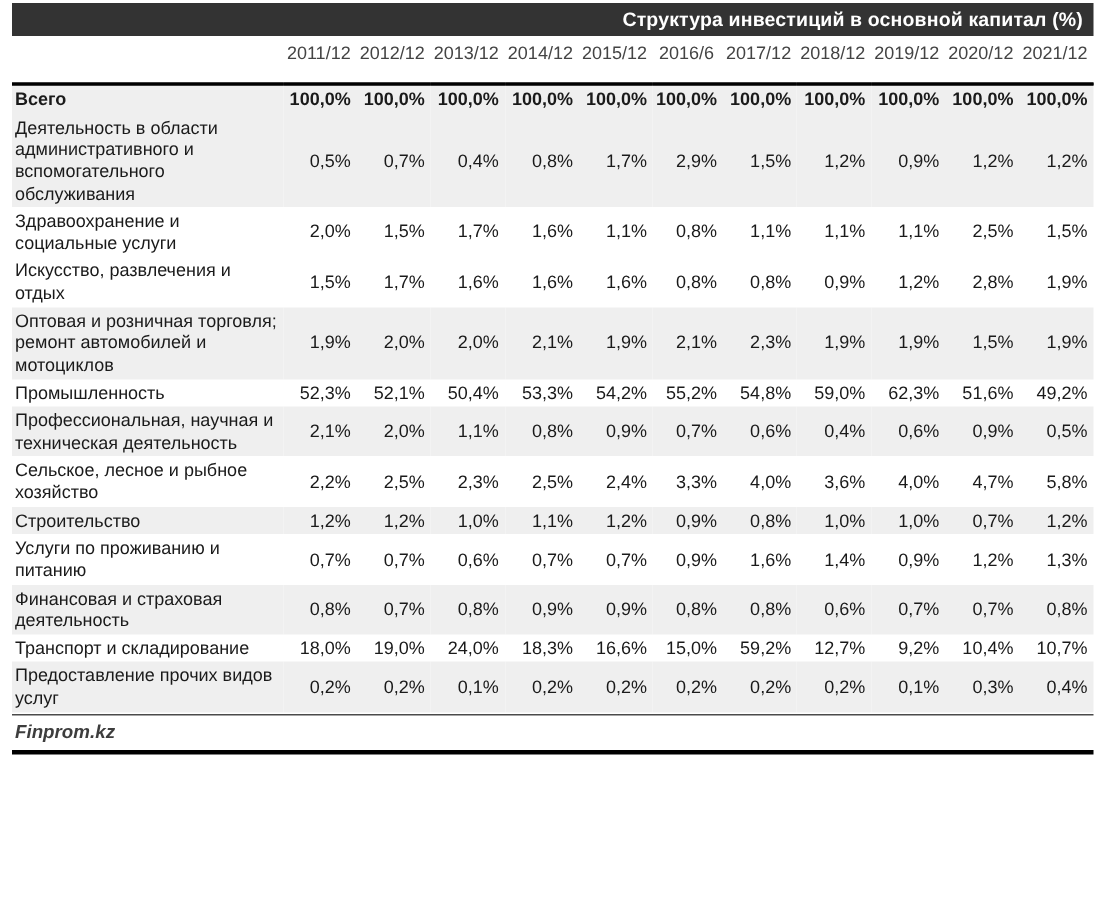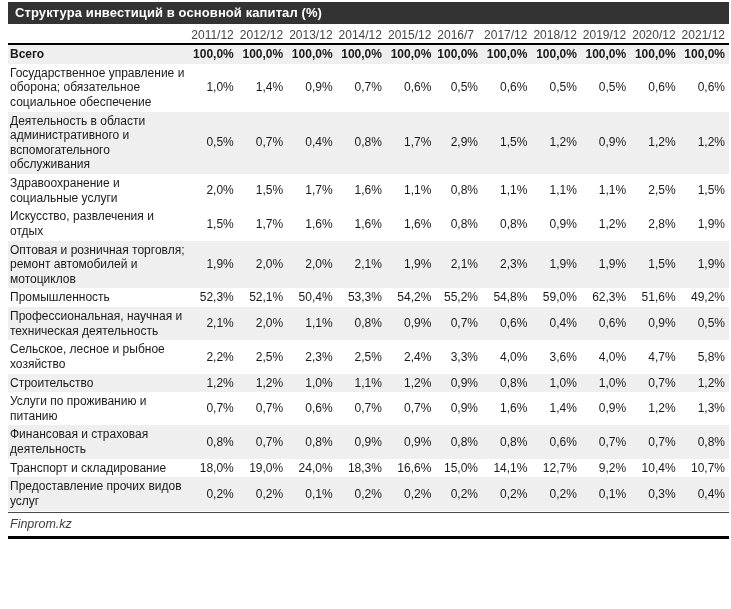--- a/index.html
+++ b/index.html
@@ -12,34 +12,35 @@
   }
   .page { margin: 2px 2px 0 8px; }
 
   .title-bar {
     background: #333333;
     color: #ffffff;
     font-size: 13px;
     font-weight: bold;
     padding: 3px 7px 4px 7px;
     letter-spacing: 0.1px;
+    text-align: right;
   }
 
   table.data-table {
     width: 100%;
     border-collapse: collapse;
     font-size: 12px;
     color: #1a1a1a;
     margin-top: 1px;
   }
   thead th {
     font-weight: normal;
     color: #444444;
-    text-align: left;
-    padding: 3px 4px 1px 2px;
+    text-align: center;
+    padding: 3px 4px 13px 2px;
     border-bottom: 2px solid #000000;
     white-space: nowrap;
     font-size: 12px;
   }
   thead th.label-col { width: 193px; }
   tbody td {
     padding: 2px 4px 2px 2px;
     line-height: 1.22;
     vertical-align: middle;
   }
@@ -53,41 +54,41 @@
     border-bottom: 3px solid #000000;
     display: flex;
     justify-content: space-between;
     align-items: center;
     font-style: italic;
     font-size: 12.5px;
     color: #333333;
     padding: 4px 2px 5px 2px;
     margin-top: 1px;
   }
-  .footer .brand { font-weight: normal; color: #3d3d3d; }
+  .footer .brand { font-weight: bold; color: #3d3d3d; }
 </style>
 </head>
 <body>
 
 <div class="page">
 
   <div class="title-bar">
     <span>Структура инвестиций в основной капитал (%)</span>
   </div>
 
   <table class="data-table">
     <thead>
       <tr id="year-row">
           <th class="label-col"></th>
           <th class="year">2011/12</th>
           <th class="year">2012/12</th>
           <th class="year">2013/12</th>
           <th class="year">2014/12</th>
           <th class="year">2015/12</th>
-          <th class="year">2016/7</th>
+          <th class="year">2016/6</th>
           <th class="year">2017/12</th>
           <th class="year">2018/12</th>
           <th class="year">2019/12</th>
           <th class="year">2020/12</th>
           <th class="year">2021/12</th>
         </tr>
     </thead>
     <tbody id="table-body">
         <tr class="stripe total">
           <td class="label">Всего</td>
@@ -95,34 +96,20 @@
           <td class="val">100,0%</td>
           <td class="val">100,0%</td>
           <td class="val">100,0%</td>
           <td class="val">100,0%</td>
           <td class="val">100,0%</td>
           <td class="val">100,0%</td>
           <td class="val">100,0%</td>
           <td class="val">100,0%</td>
           <td class="val">100,0%</td>
           <td class="val">100,0%</td>
-        </tr>
-        <tr>
-          <td class="label">Государственное управление и оборона; обязательное социальное обеспечение</td>
-          <td class="val">1,0%</td>
-          <td class="val">1,4%</td>
-          <td class="val">0,9%</td>
-          <td class="val">0,7%</td>
-          <td class="val">0,6%</td>
-          <td class="val">0,5%</td>
-          <td class="val">0,6%</td>
-          <td class="val">0,5%</td>
-          <td class="val">0,5%</td>
-          <td class="val">0,6%</td>
-          <td class="val">0,6%</td>
         </tr>
         <tr class="stripe">
           <td class="label">Деятельность в области административного и вспомогательного обслуживания</td>
           <td class="val">0,5%</td>
           <td class="val">0,7%</td>
           <td class="val">0,4%</td>
           <td class="val">0,8%</td>
           <td class="val">1,7%</td>
           <td class="val">2,9%</td>
           <td class="val">1,5%</td>
@@ -258,21 +245,21 @@
           <td class="val">0,8%</td>
         </tr>
         <tr>
           <td class="label">Транспорт и складирование</td>
           <td class="val">18,0%</td>
           <td class="val">19,0%</td>
           <td class="val">24,0%</td>
           <td class="val">18,3%</td>
           <td class="val">16,6%</td>
           <td class="val">15,0%</td>
-          <td class="val">14,1%</td>
+          <td class="val">59,2%</td>
           <td class="val">12,7%</td>
           <td class="val">9,2%</td>
           <td class="val">10,4%</td>
           <td class="val">10,7%</td>
         </tr>
         <tr class="stripe">
           <td class="label">Предоставление прочих видов услуг</td>
           <td class="val">0,2%</td>
           <td class="val">0,2%</td>
           <td class="val">0,1%</td>

